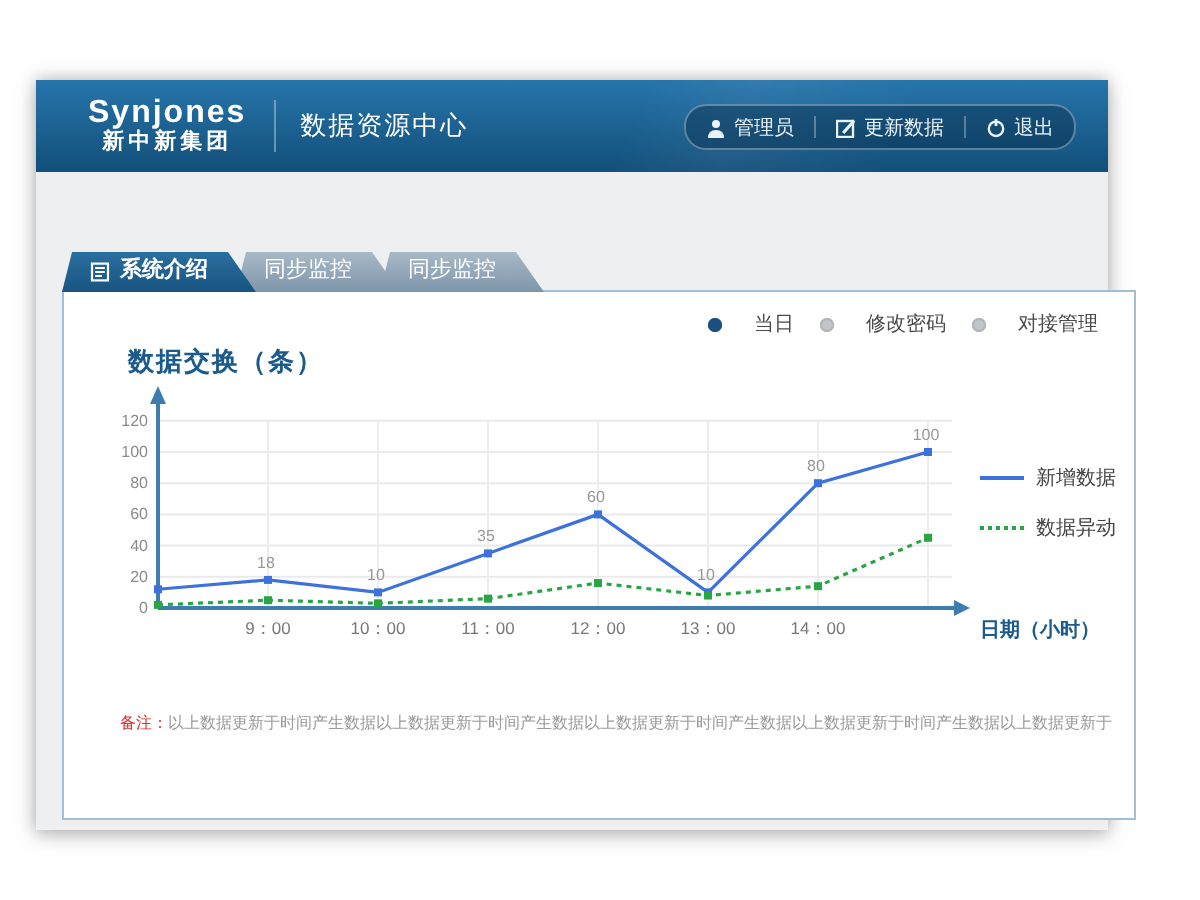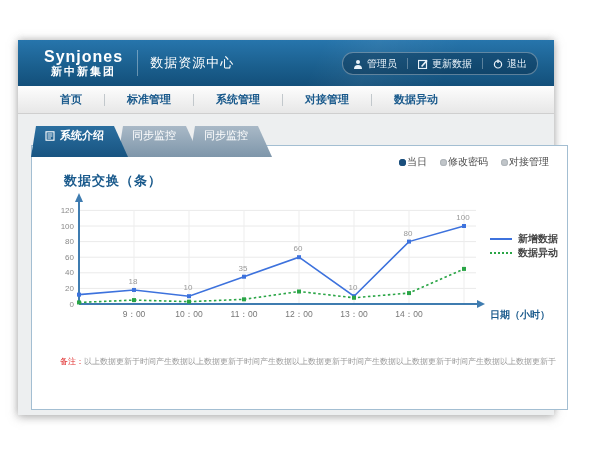--- a/index.html
+++ b/index.html
@@ -43,44 +43,44 @@
     height:27px;display:flex;align-items:center;padding-left:20px;
     background:linear-gradient(180deg,#fdfdfd,#e7e7e7);
     border-bottom:1px solid #cfcfcf;
   }
   .nav-item{font-size:11px;font-weight:bold;color:#1a5a8c;padding:0 22px;cursor:pointer;white-space:nowrap;}
   .nav-sep{width:1px;height:12px;background:#c2c8cc;}
   
   .tabs{position:absolute;left:13px;top:86px;display:flex;align-items:flex-end;}
   .tab{
     height:19px;line-height:19px;color:#fff;font-size:11px;
-    padding:0 24px 12px 14px;display:flex;align-items:center;gap:5px;
+    padding:0 24px 1px 14px;display:flex;align-items:center;gap:5px;
     clip-path:polygon(0 100%,5px 0,calc(100% - 14px) 0,100% 100%);
     cursor:pointer;white-space:nowrap;
   }
   .tab.active{
     background:linear-gradient(180deg,#2b6fa0,#185481);
     font-weight:bold;position:relative;z-index:3;
   }
   .tab.inactive{
     background:linear-gradient(180deg,#a9b9c7,#7e96aa);
     margin-left:-10px;position:relative;z-index:2;
   }
   
   .panel{
     position:absolute;left:13px;top:105px;width:537px;height:265px;
     background:#ffffff;border:1px solid #a3bed2;box-sizing:border-box;
   }
   .radio-row{position:absolute;top:9px;right:18px;display:flex;gap:13px;align-items:center;}
-  .radio{display:flex;align-items:center;gap:1px;font-size:10px;color:#4a4a4a;cursor:pointer;}
+  .radio{display:flex;align-items:center;gap:16px;font-size:10px;color:#4a4a4a;cursor:pointer;}
   .dot{width:7px;height:7px;border-radius:50%;background:#c0c5c9;box-shadow:inset 0 0 0 1px #aeb4b9;}
   .radio.selected .dot{background:#1b4f7d;box-shadow:inset 0 0 0 1px #1b4f7d;}
   .ylabel{position:absolute;left:32px;top:26px;font-size:13px;font-weight:bold;color:#1a5a8c;letter-spacing:1px;}
   .chart{position:absolute;left:12px;top:40px;width:512px;height:158px;}
-  .legend{position:absolute;left:458px;top:86px;display:flex;flex-direction:column;font-weight:bold;}
+  .legend{position:absolute;left:458px;top:86px;display:flex;flex-direction:column;gap:11px;}
   .legend-row{display:flex;align-items:center;gap:6px;font-size:10px;color:#444;}
   .swatch{width:22px;height:0;border-top-width:2px;}
   .swatch.solid{border-top-style:solid;}
   .swatch.dotted{border-top-style:dotted;}
   .footer{position:absolute;left:28px;top:210px;width:490px;font-size:8px;color:#999;letter-spacing:0;white-space:nowrap;font-family:Liberation Mono, monospace;}
   .footer .prefix{color:#e02b2b;}
   svg text{font-family:"Liberation Sans", sans-serif;}
 </style>
 </head>
 <body>
@@ -115,31 +115,20 @@
       <div class="user-item">
         <svg class="mini-icon" viewBox="0 0 10 10">
           <circle cx="5" cy="5.4" r="3.6" fill="none" stroke="#e9f2f9" stroke-width="1.2"></circle>
           <line x1="5" y1="0.5" x2="5" y2="4" stroke="#e9f2f9" stroke-width="1.4"></line>
         </svg>
         <span>退出</span>
       </div>
     </div>
   </div>
 
-  <div class="nav">
-    <div class="nav-item">首页</div>
-    <div class="nav-sep"></div>
-    <div class="nav-item">标准管理</div>
-    <div class="nav-sep"></div>
-    <div class="nav-item">系统管理</div>
-    <div class="nav-sep"></div>
-    <div class="nav-item">对接管理</div>
-    <div class="nav-sep"></div>
-    <div class="nav-item">数据异动</div>
-  </div>
 
   <div class="tabs">
     <div class="tab active">
       <svg class="mini-icon" viewBox="0 0 10 10">
         <rect x="1" y="0.8" width="8" height="8.4" fill="none" stroke="#fff" stroke-width="1.1"></rect>
         <line x1="2.6" y1="3" x2="7.4" y2="3" stroke="#fff" stroke-width="0.9"></line>
         <line x1="2.6" y1="5" x2="7.4" y2="5" stroke="#fff" stroke-width="0.9"></line>
         <line x1="2.6" y1="7" x2="6" y2="7" stroke="#fff" stroke-width="0.9"></line>
       </svg>
       <span>系统介绍</span>

